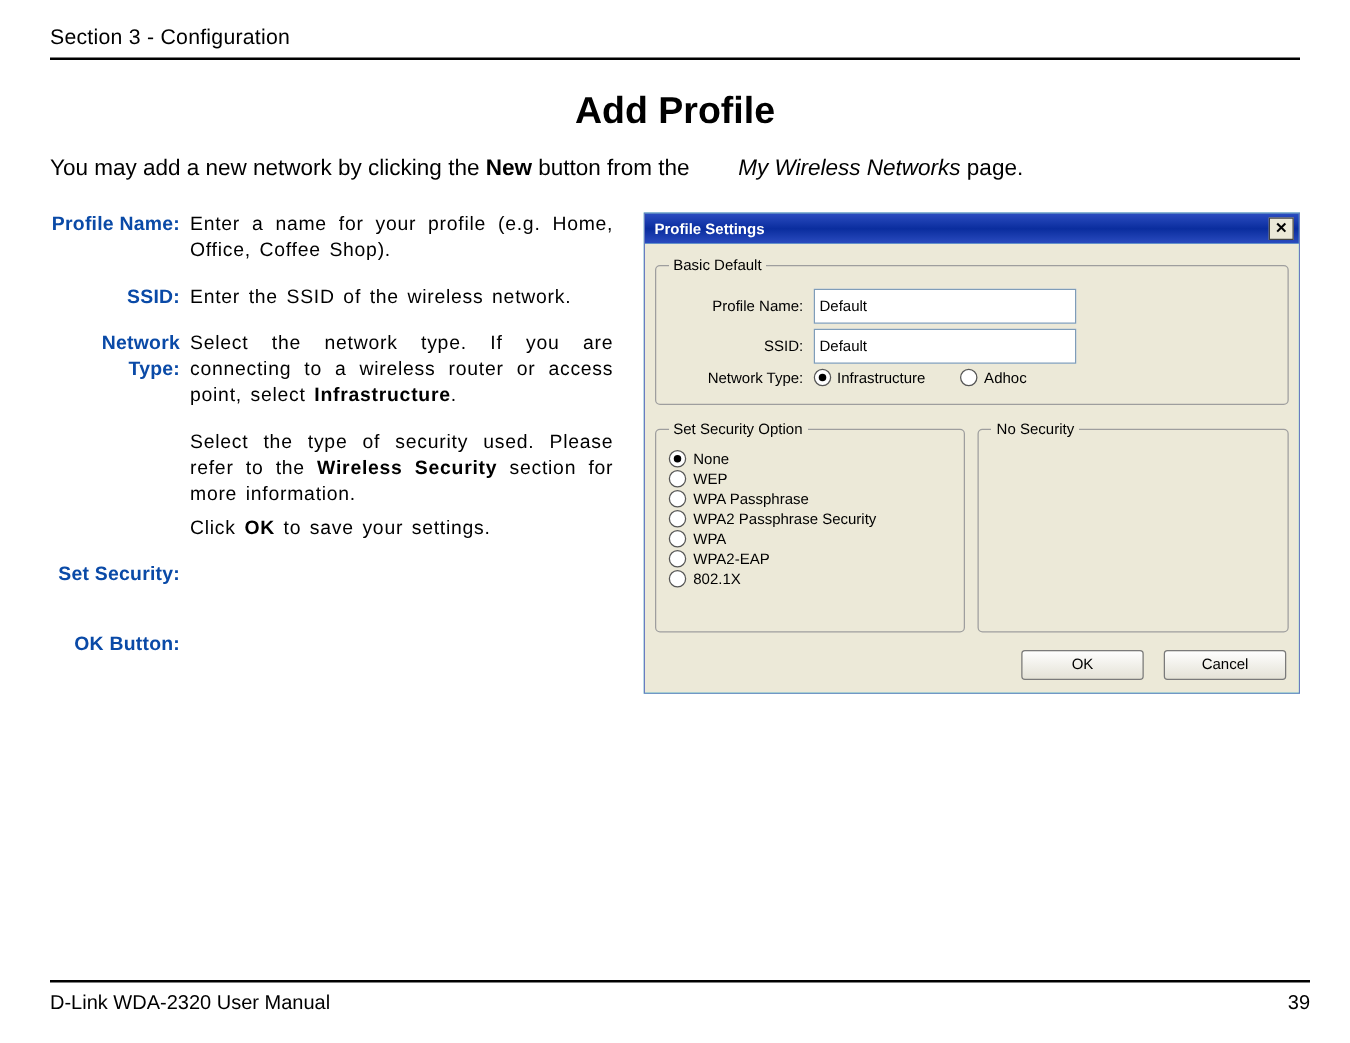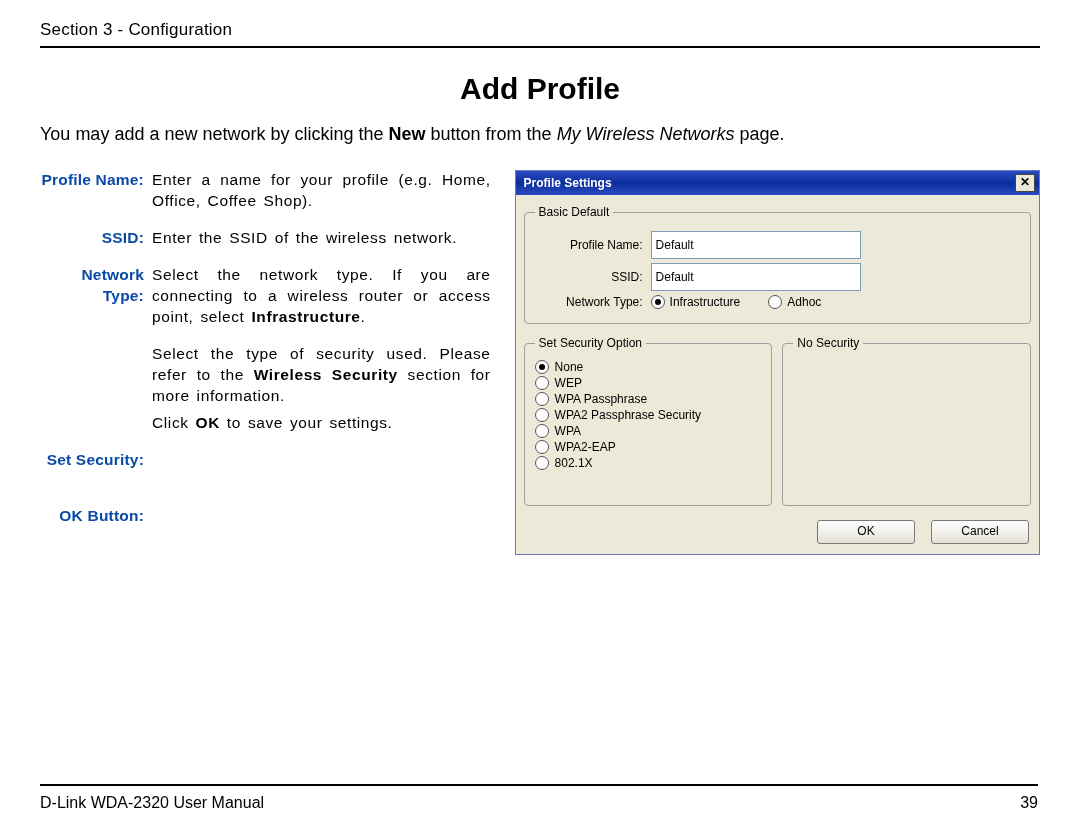--- a/index.html
+++ b/index.html
@@ -34,21 +34,21 @@
     font-weight: bold;
     margin: 24px 0 16px 0;
   }
 
   .intro-text {
     font-size: 18px;
     margin: 0 0 24px 0;
     line-height: 1.35;
   }
   .intro-text .bold { font-weight: bold; }
-  .intro-text .ital { font-style: italic; }
+  .intro-text .ital { font-style: italic; margin-left: 34px; }
 
   .content {
     display: flex;
     align-items: flex-start;
     gap: 24px;
   }
 
   
   .defs {
     width: 458px;
@@ -200,21 +200,21 @@
     font-family: Tahoma, Arial, sans-serif;
     font-size: 12px;
     text-align: center;
     line-height: 20px;
     padding: 0 10px;
   }
 
   .footer {
     position: absolute;
     left: 40px;
-    right: 42px;
+    right: 32px;
     bottom: 22px;
   }
   .footer-line {
     border-top: 2px solid #000;
     padding-top: 8px;
     display: flex;
     justify-content: space-between;
     font-size: 16px;
   }
 </style>

